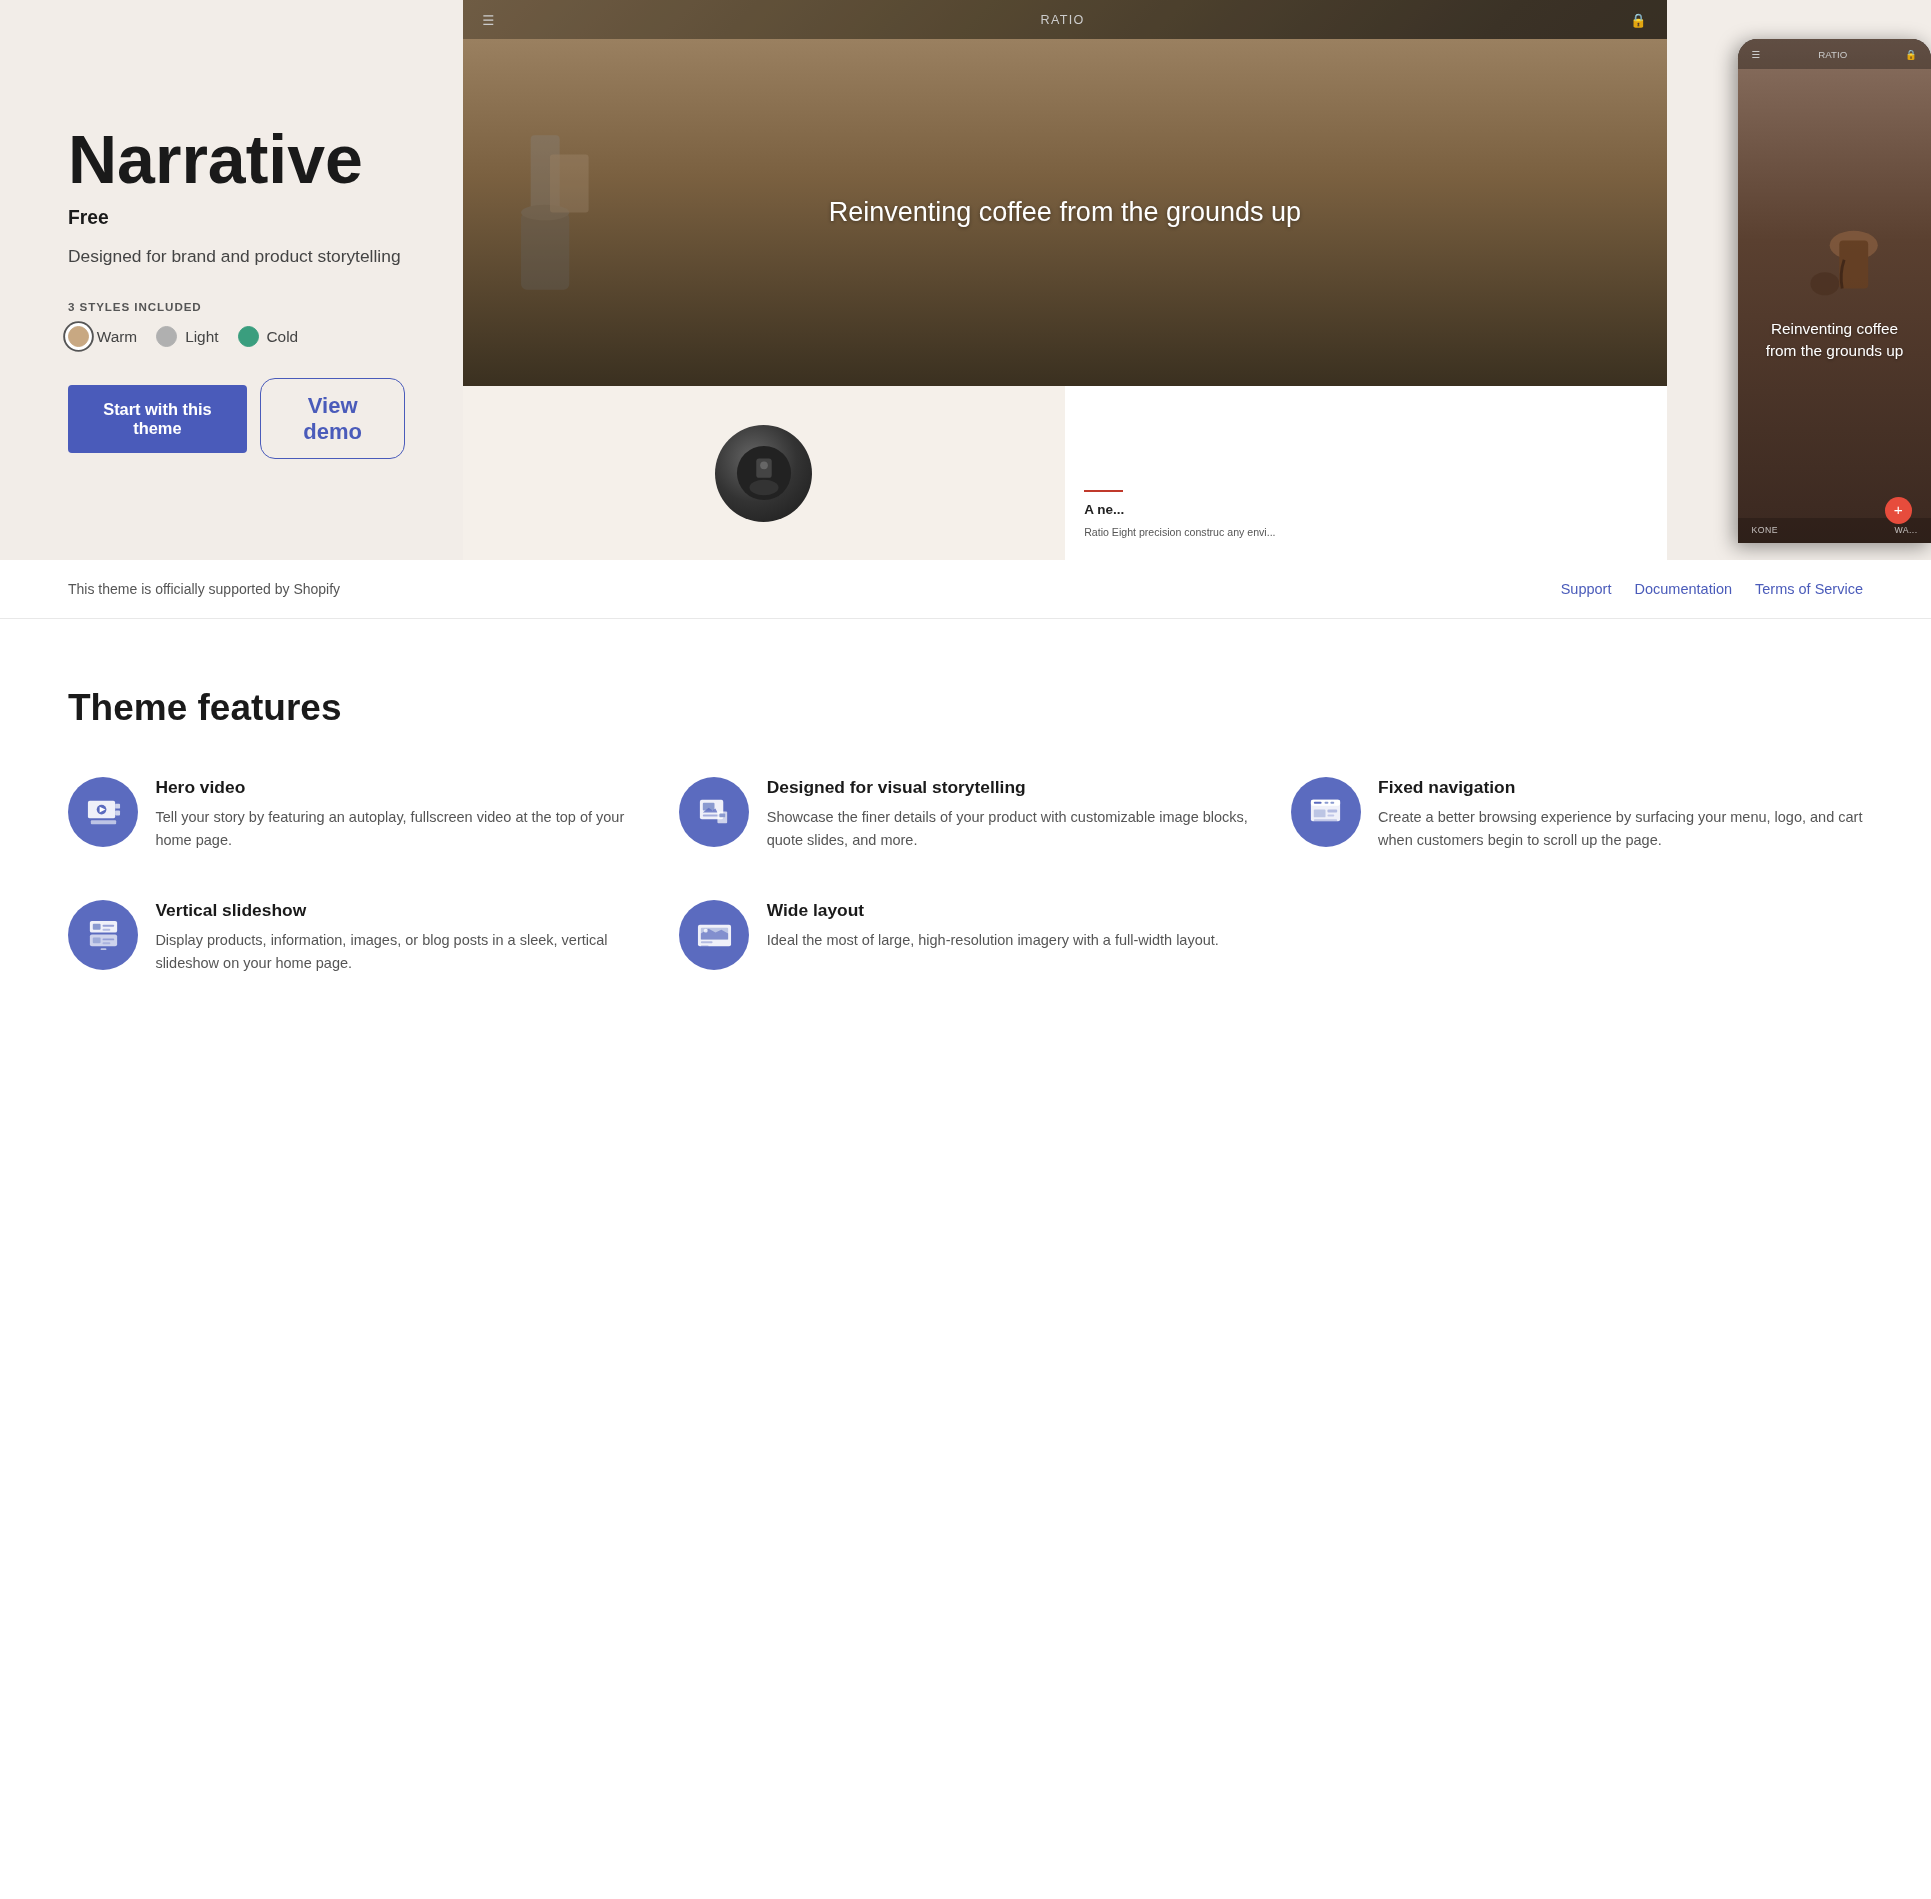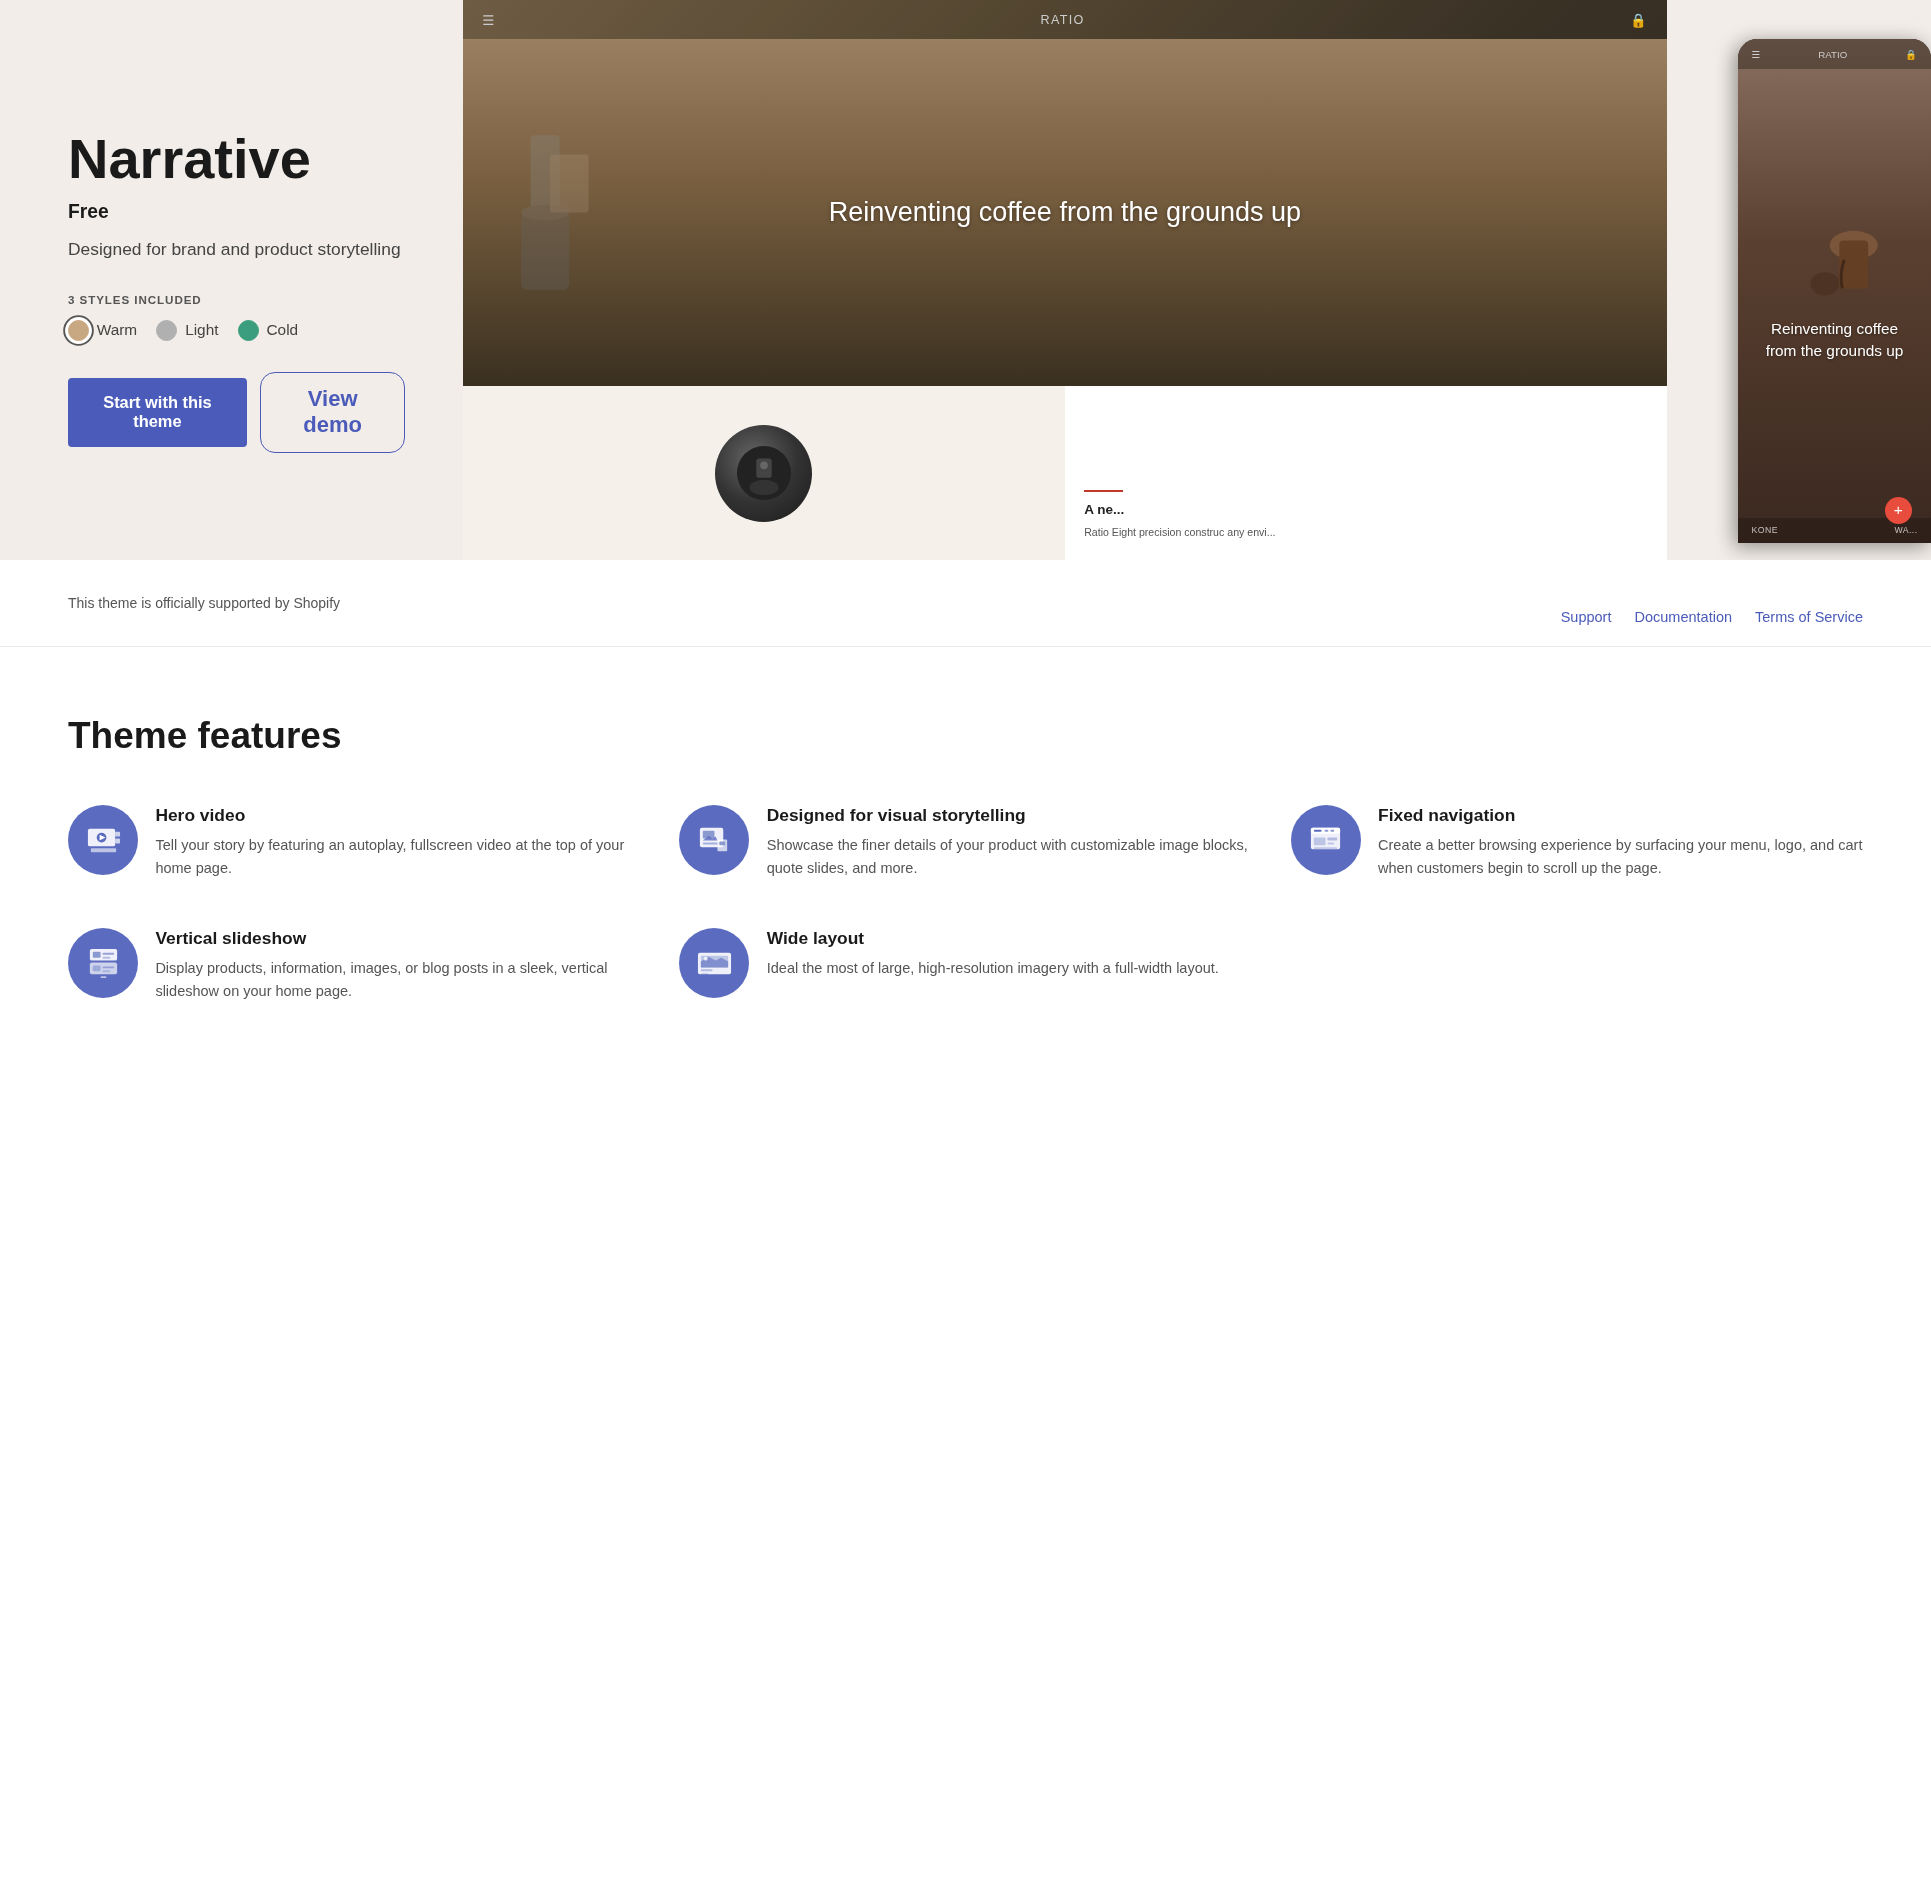--- a/index.html
+++ b/index.html
@@ -12,21 +12,21 @@
       min-height: 560px;
     }
     .hero-left {
       flex: 0 0 463px;
       padding: 77px 58px 58px 68px;
       display: flex;
       flex-direction: column;
       justify-content: center;
     }
     .hero-title {
-      font-size: 56px;
+      font-size: 68px;
       font-weight: 700;
       color: #1a1a1a;
       margin-bottom: 9.7px;
     }
     .hero-price {
       font-size: 19.3px;
       font-weight: 700;
       color: #1a1a1a;
       margin-bottom: 13.5px;
     }
@@ -289,21 +289,20 @@
       background: #fff;
       border-bottom: 1px solid #e8e8e8;
     }
     .support-text {
       font-size: 14px;
       color: #555;
     }
     .support-links {
       display: flex;
       gap: 23px;
-      margin-top: 28px;
     }
     .support-links a {
       font-size: 14.5px;
       color: #4a5bba;
       text-decoration: none;
     }
 
     
     .features-section {
       padding: 68px 68px 77px;

